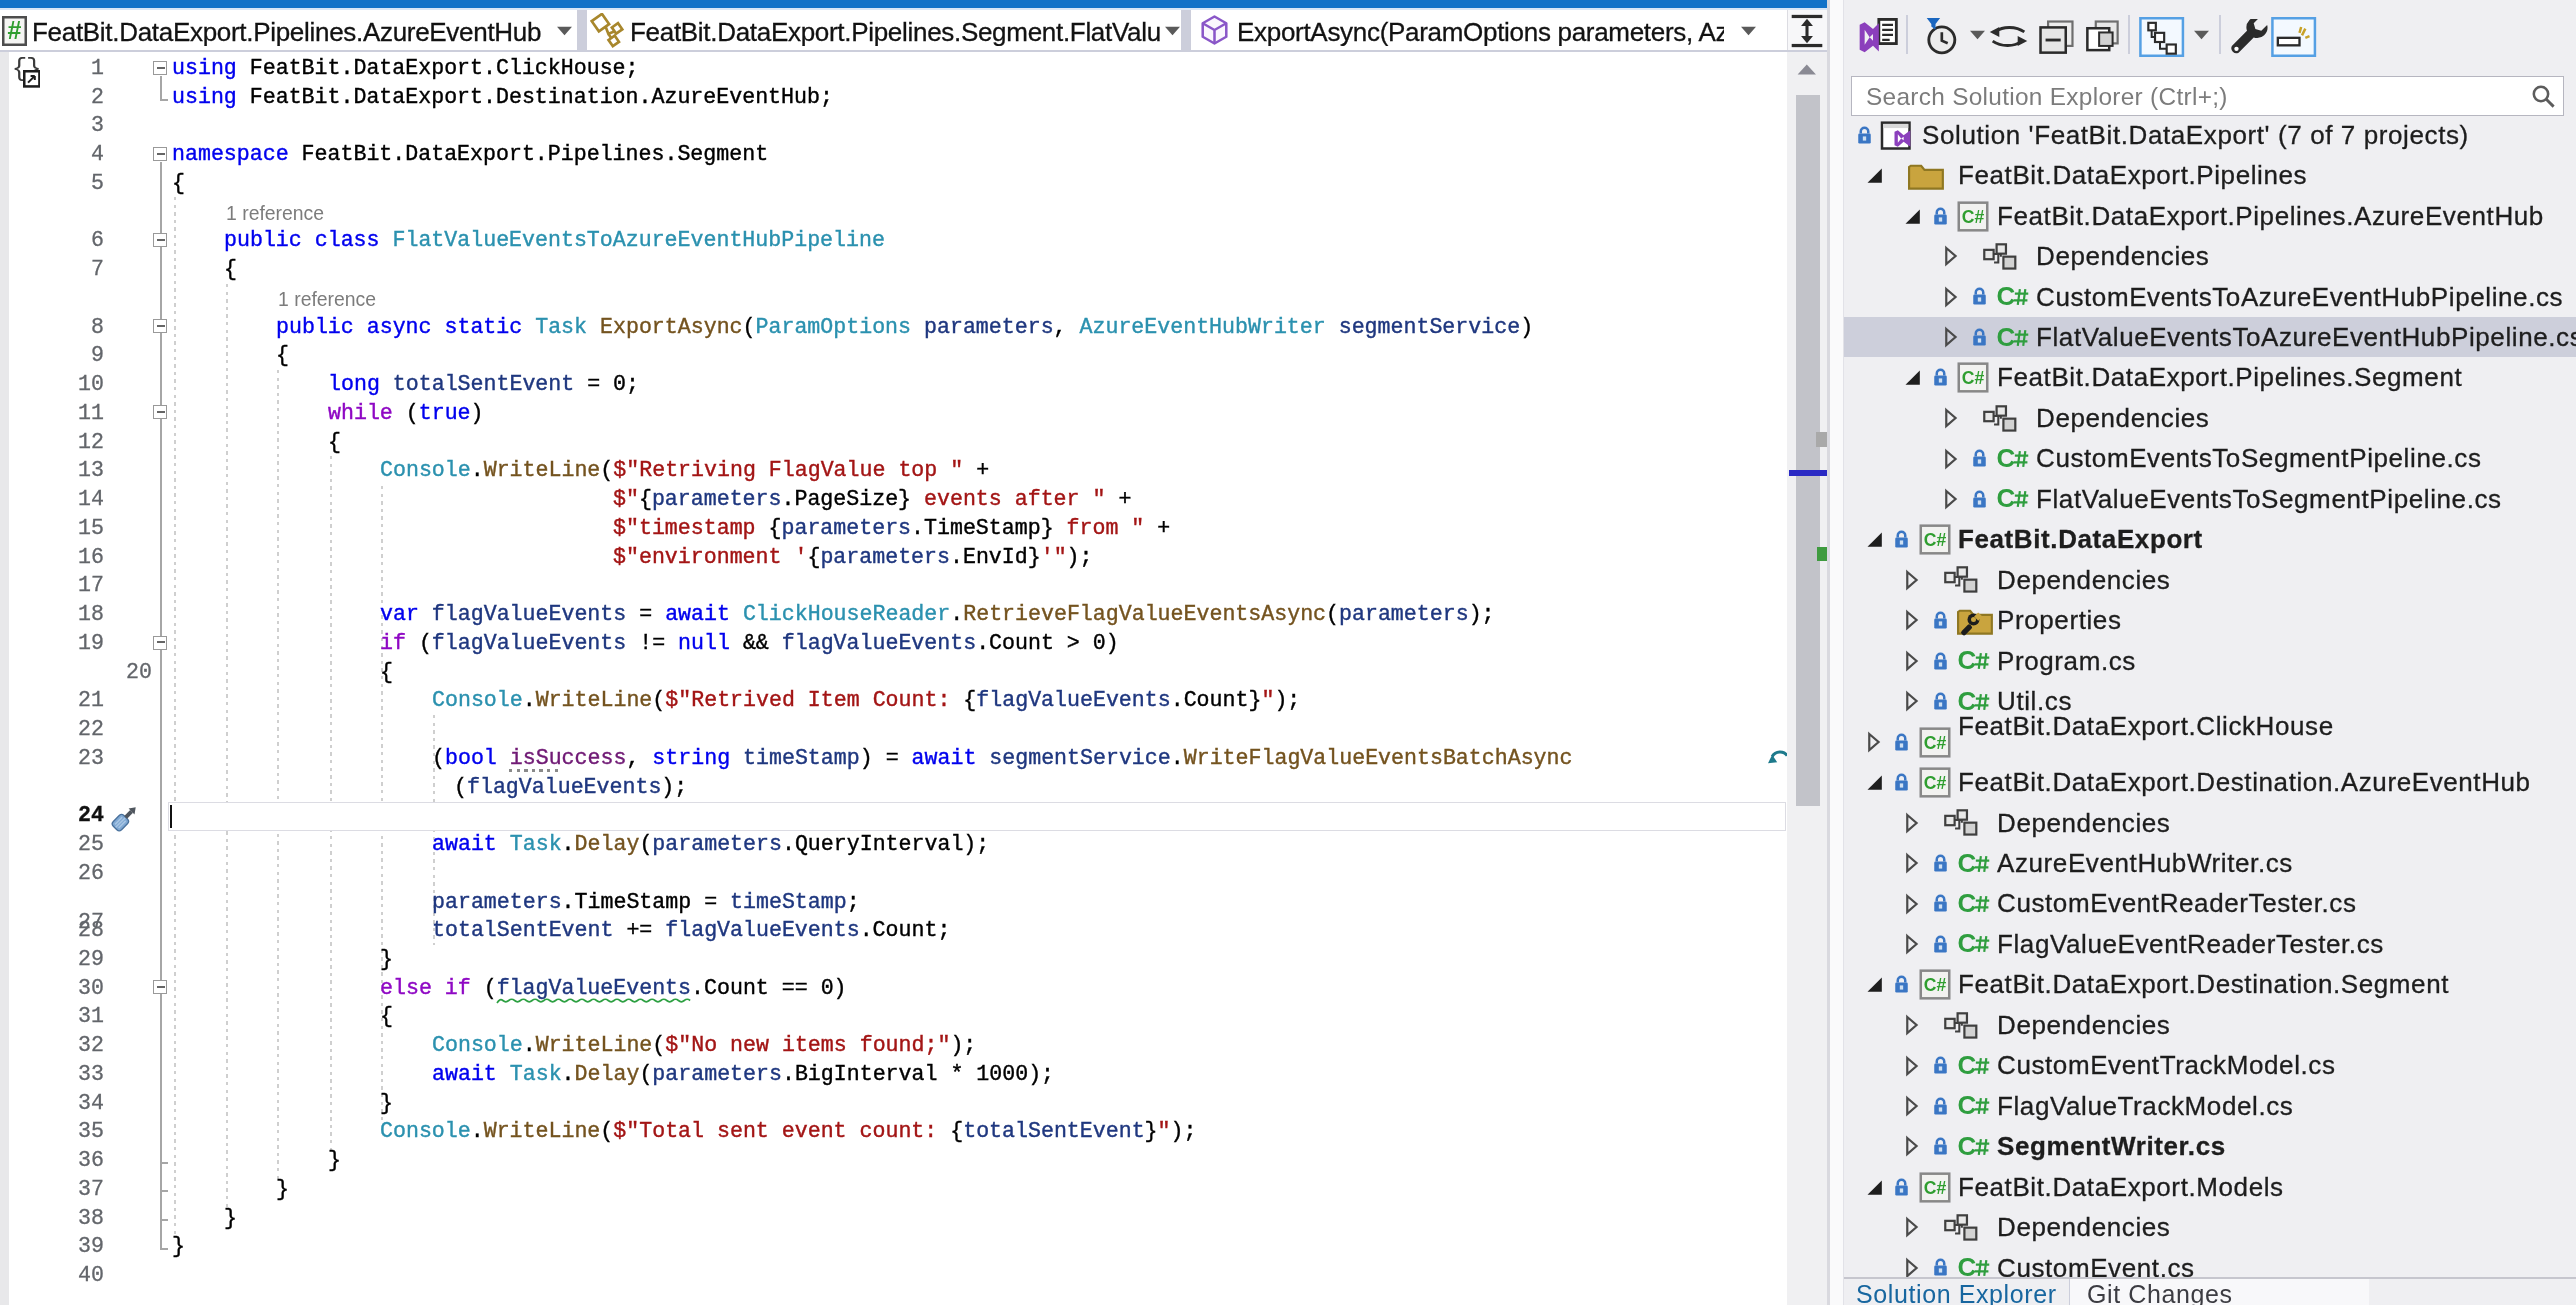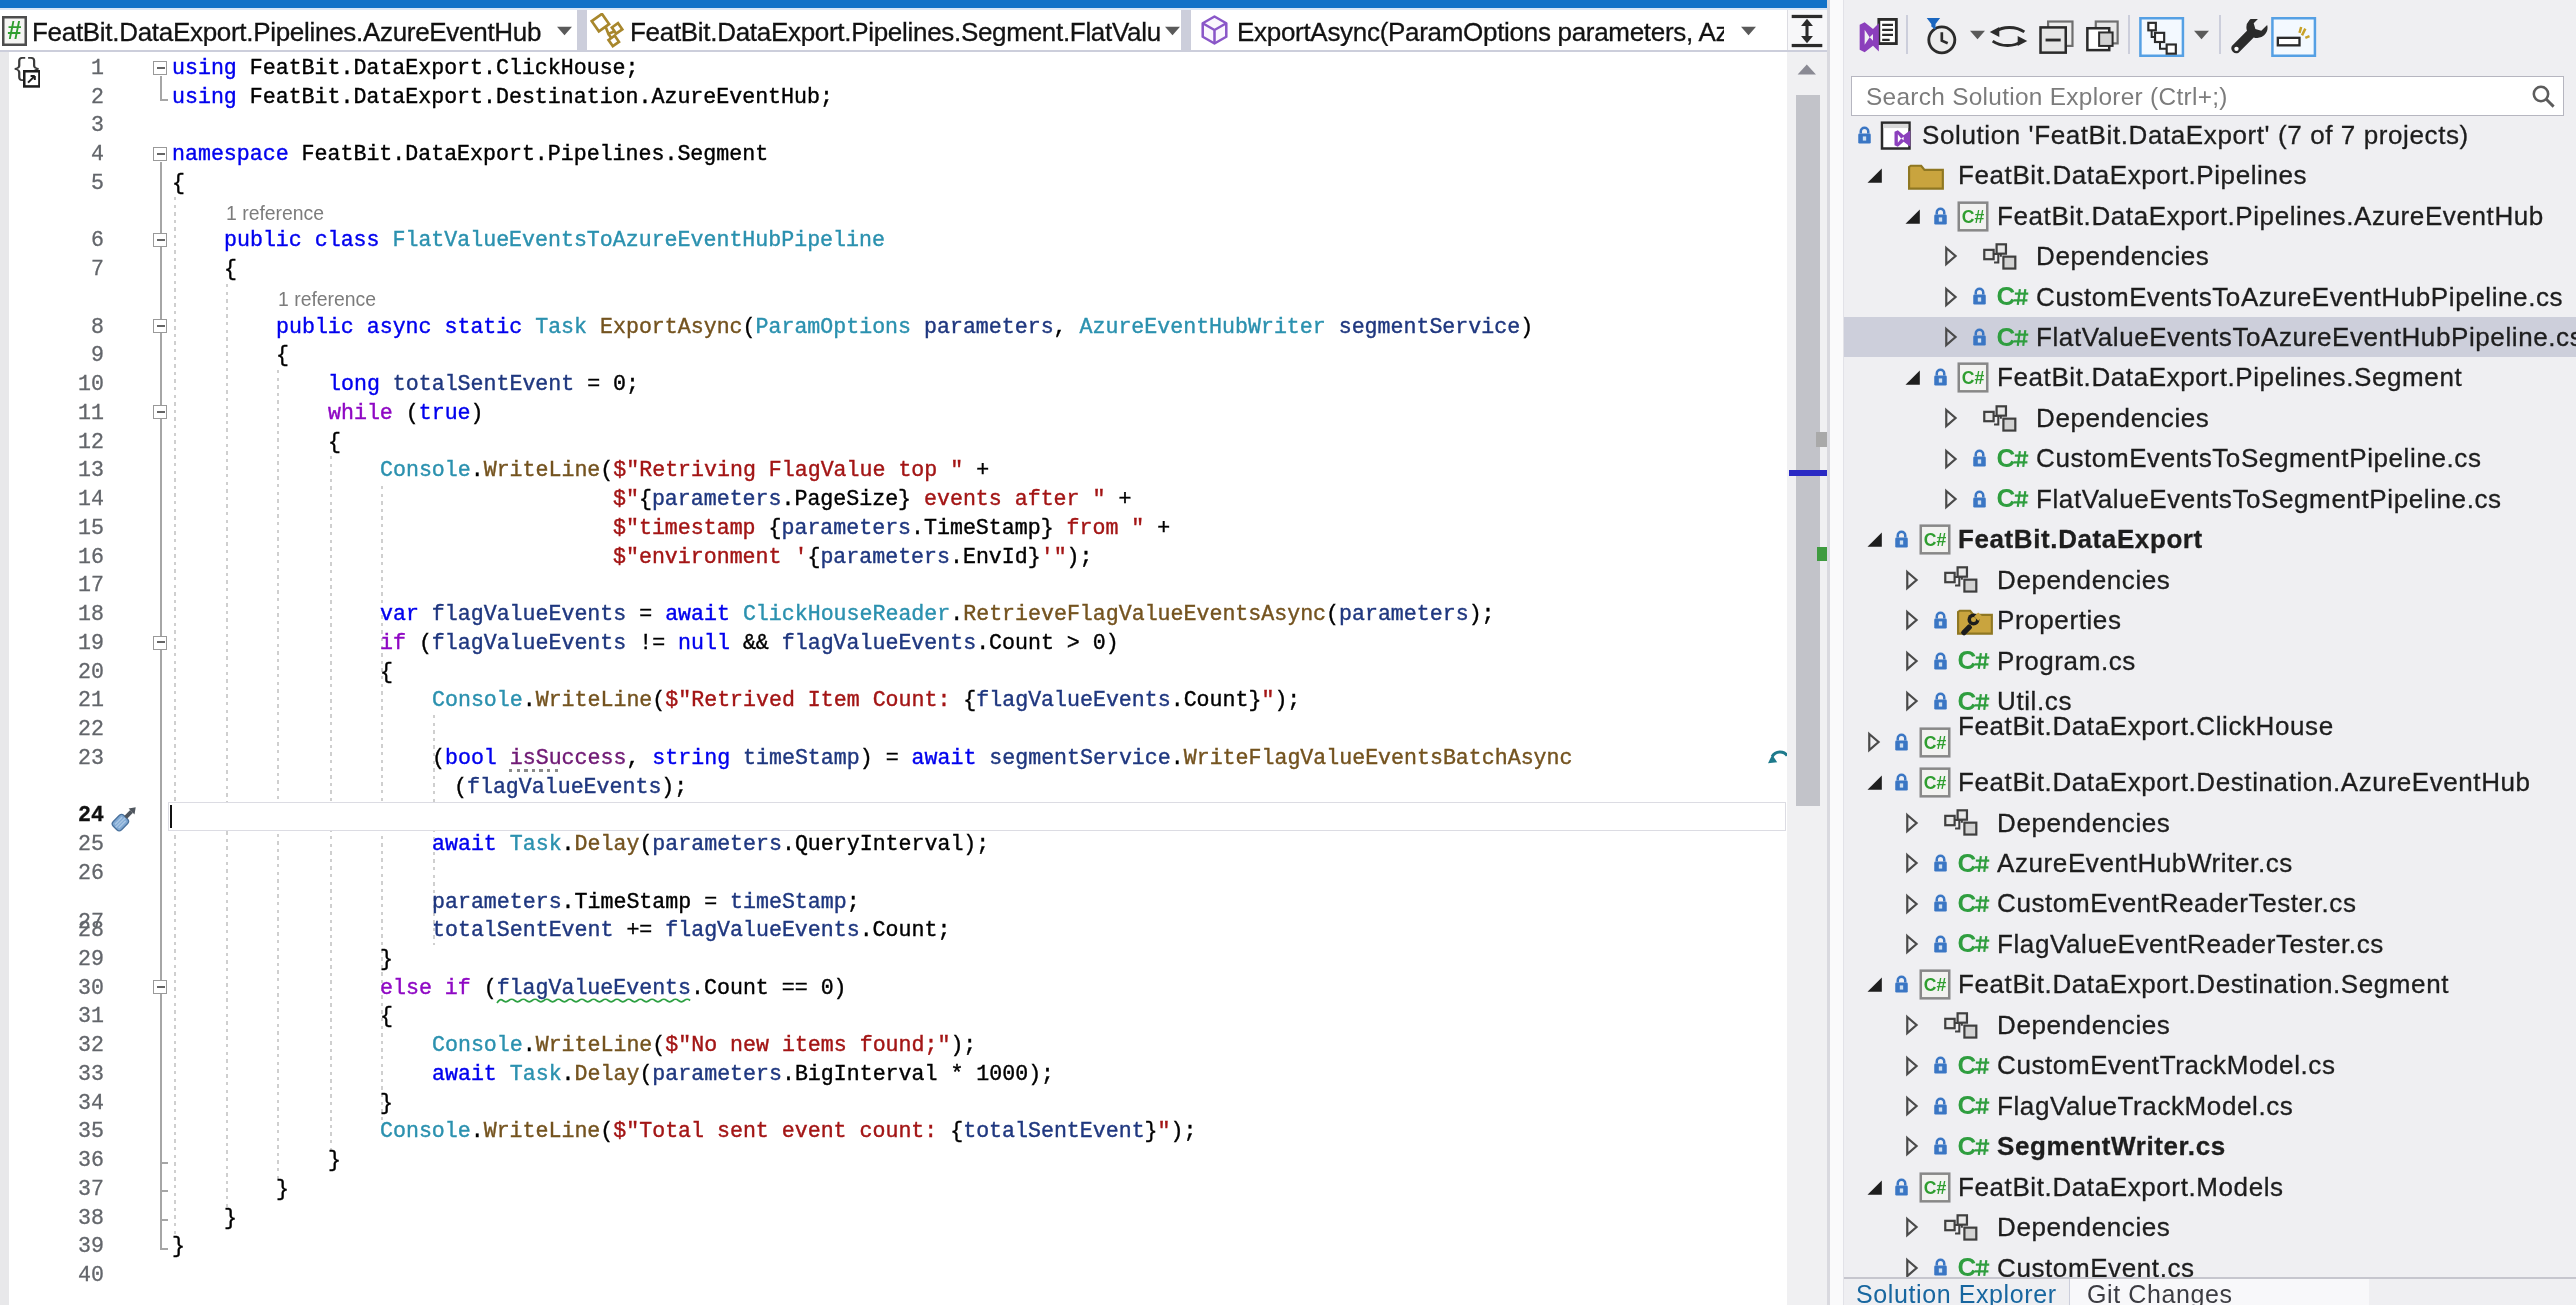--- a/index.html
+++ b/index.html
@@ -113,21 +113,21 @@
 <div class="code" style="left:613px;top:485px;"><span class="s">$"</span>{<span class="v">parameters</span>.PageSize} <span class="s">events after "</span> +</div>
 <div class="ln" style="top:514px;">15</div>
 <div class="code" style="left:613px;top:514px;"><span class="s">$"timestamp</span> {<span class="v">parameters</span>.TimeStamp} <span class="s">from "</span> +</div>
 <div class="ln" style="top:543px;">16</div>
 <div class="code" style="left:613px;top:543px;"><span class="s">$"environment</span> <span class="s">'</span>{<span class="v">parameters</span>.EnvId}<span class="s">'"</span>);</div>
 <div class="ln" style="top:571px;">17</div>
 <div class="ln" style="top:600px;">18</div>
 <div class="code" style="left:380px;top:600px;"><span class="k">var</span> <span class="v">flagValueEvents</span> = <span class="k">await</span> <span class="t">ClickHouseReader</span>.<span class="m">RetrieveFlagValueEventsAsync</span>(<span class="v">parameters</span>);</div>
 <div class="ln" style="top:629px;">19</div>
 <div class="code" style="left:380px;top:629px;"><span class="c">if</span> (<span class="v">flagValueEvents</span> != <span class="k">null</span> &amp;&amp; <span class="v">flagValueEvents</span>.Count &gt; 0)</div>
-<div class="ln" style="top:658px;">20</div>
+<div class="ln" style="top:658px;margin-left:48px;">20</div>
 <div class="code" style="left:380px;top:658px;">{</div>
 <div class="ln" style="top:686px;">21</div>
 <div class="code" style="left:432px;top:686px;"><span class="t">Console</span>.<span class="m">WriteLine</span>(<span class="s">$"Retrived Item Count: </span>{<span class="v">flagValueEvents</span>.Count}<span class="s">"</span>);</div>
 <div class="ln" style="top:715px;">22</div>
 <div class="ln" style="top:744px;">23</div>
 <div class="code" style="left:432px;top:744px;">(<span class="k">bool</span> <span class="g" id="isx">isSuccess</span>, <span class="k">string</span> <span class="v">timeStamp</span>) = <span class="k">await</span> <span class="v">segmentService</span>.<span class="m">WriteFlagValueEventsBatchAsync</span></div>
 <div class="code" style="left:454px;top:773px">(<span class="v">flagValueEvents</span>);</div>
 <div class="ln" style="top:801px;color:#111;font-weight:bold;">24</div>
 <div class="ln" style="top:830px;">25</div>
 <div class="code" style="left:432px;top:830px;"><span class="k">await</span> <span class="t">Task</span>.<span class="m">Delay</span>(<span class="v">parameters</span>.QueryInterval);</div>

